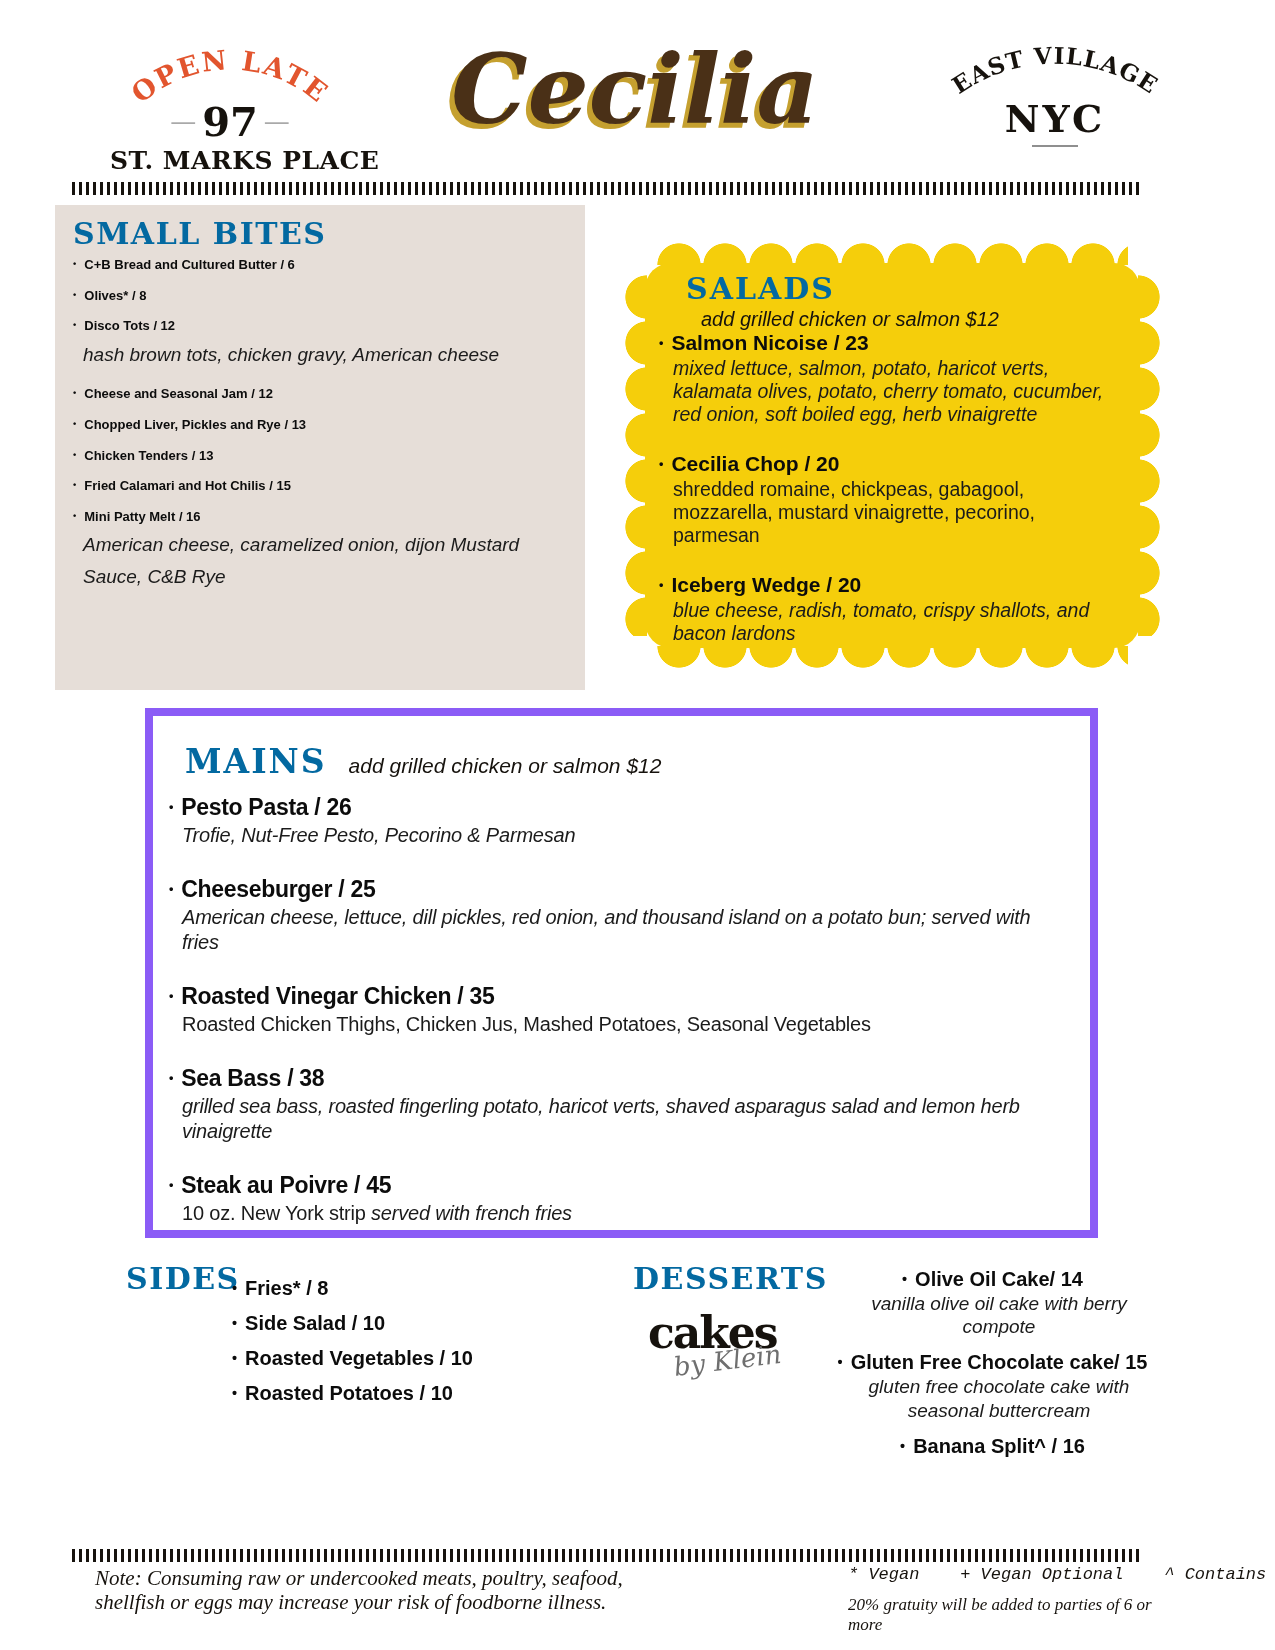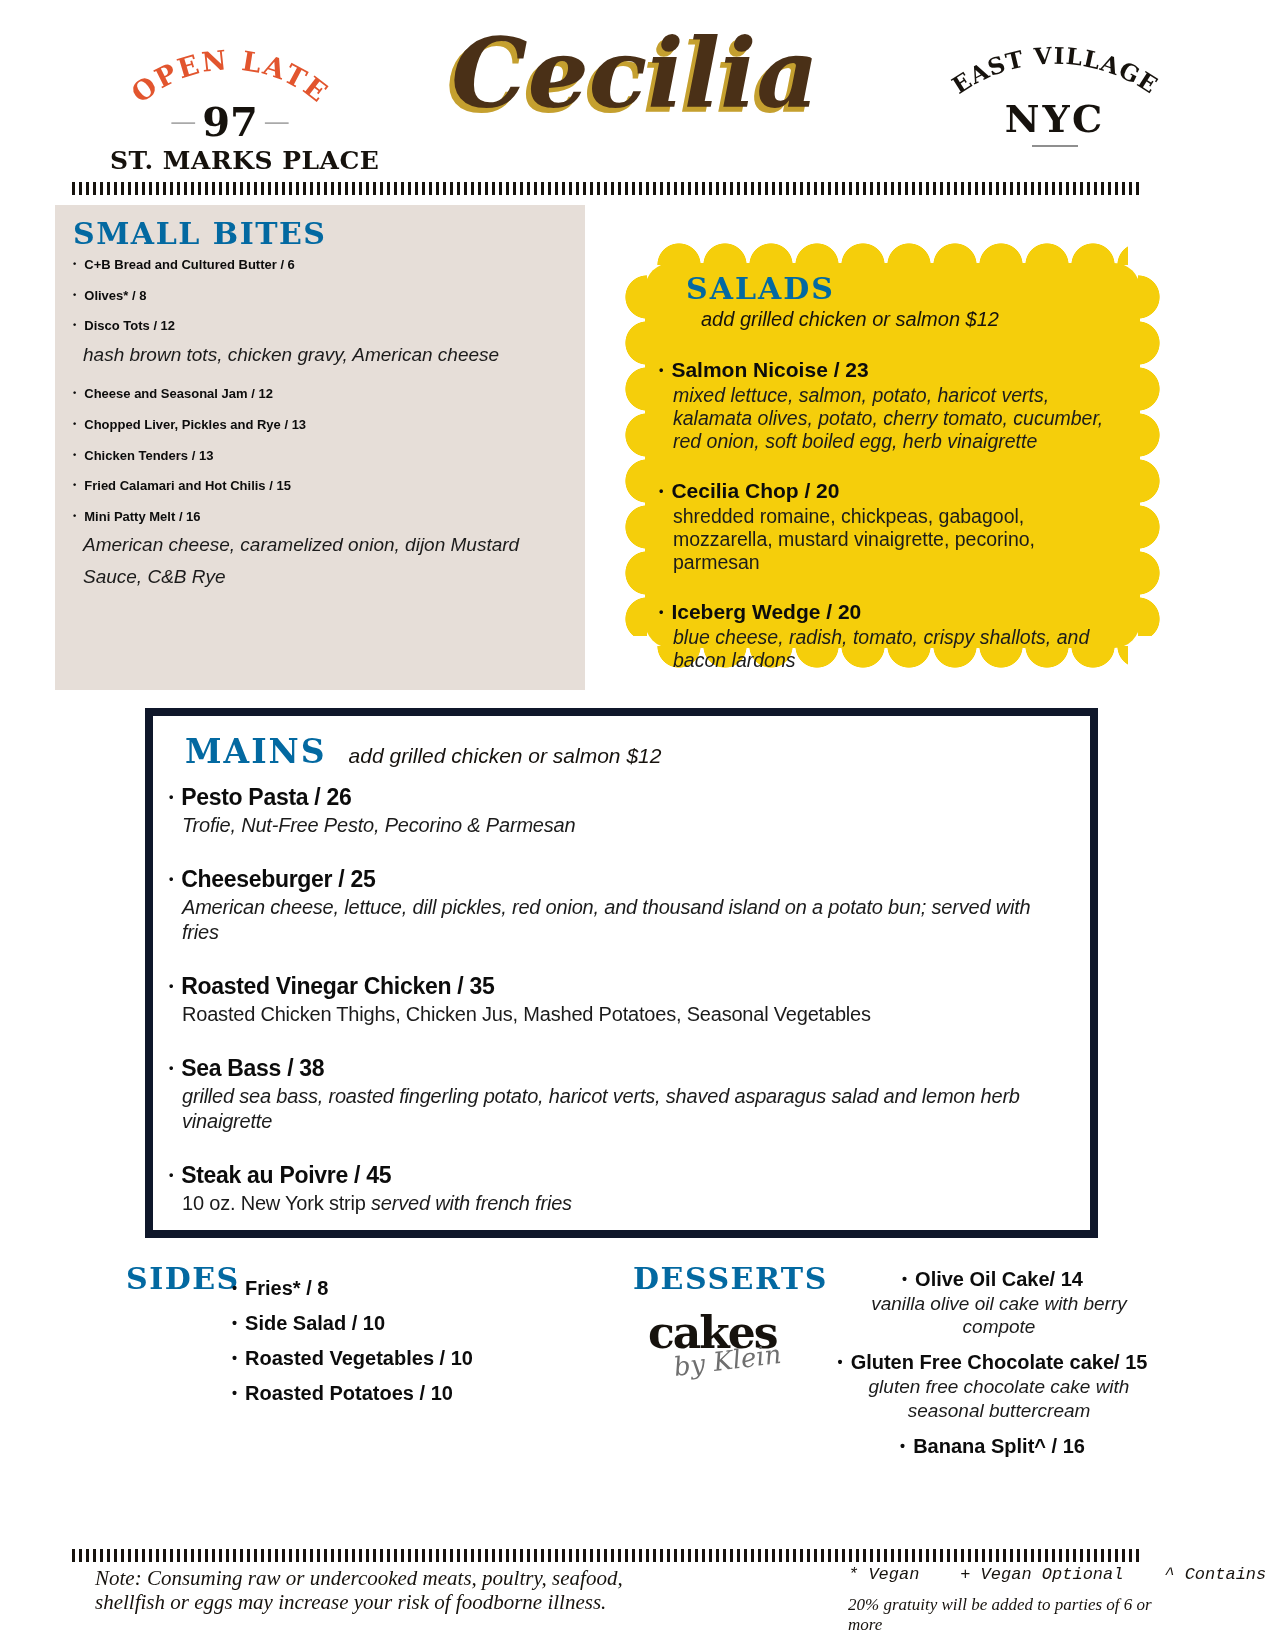--- a/index.html
+++ b/index.html
@@ -13,21 +13,21 @@
   
   .badge-left { position:absolute; left:110px; top:50px; width:240px; text-align:center; }
   .arc-svg { display:block; margin:0 auto; overflow:visible; }
   .arc-text-orange { font-family:"DejaVu Serif", serif; font-weight:bold; font-size:27px; letter-spacing:2px; fill:#E2552E; }
   .arc-text-black { font-family:"DejaVu Serif", serif; font-weight:bold; font-size:23px; letter-spacing:1px; fill:#16120d; }
   .num-row { margin-top:-10px; font-family:"DejaVu Serif", serif; font-weight:bold; font-size:40px; color:#16120d; line-height:1; }
   .num-row .dash { color:#a9a9a9; font-size:26px; vertical-align:6px; font-weight:normal; padding:0 6px; }
   .street { margin-top:4px; font-family:"DejaVu Serif", serif; font-weight:bold; font-size:25px; letter-spacing:0.5px; color:#16120d; white-space:nowrap; }
 
   .logo {
-    position:absolute; left:375px; top:16px; width:520px; text-align:center;
+    position:absolute; left:375px; top:32px; width:520px; text-align:center;
     font-family:"DejaVu Serif", serif; font-style:italic; font-weight:bold;
     font-size:96px; line-height:1.2; color:#4A3017;
     text-shadow:-5px 5px 0 #C5A02F;
   }
 
   .badge-right { position:absolute; left:935px; top:52px; width:240px; text-align:center; }
   .nyc { margin-top:-10px; font-family:"DejaVu Serif", serif; font-weight:bold; font-size:38px; letter-spacing:3px; color:#16120d; line-height:1.1; }
   .nyc-rule { width:46px; height:2px; background:#8f8f8f; margin:5px auto 0; }
 
   
@@ -68,30 +68,30 @@
     background-size:46px 22px; background-repeat:repeat-x; }
   .sc-l { top:12px; bottom:12px; left:-20px; width:22px;
     background-image:radial-gradient(circle 22px at 22px 22px, #F5CE0B 21.3px, rgba(245,206,11,0) 22px);
     background-size:22px 46px; background-repeat:repeat-y; }
   .sc-r { top:12px; bottom:12px; right:-20px; width:22px;
     background-image:radial-gradient(circle 22px at 0px 22px, #F5CE0B 21.3px, rgba(245,206,11,0) 22px);
     background-size:22px 46px; background-repeat:repeat-y; }
   .salads-content { position:relative; padding:9px 18px 0 14px; }
   .salads .sec-title { margin-left:27px; letter-spacing:2px; }
   .salads-sub { font-style:italic; font-size:20px; margin:3px 0 0 42px; color:#16120d; }
-  .salads .items { margin-top:27px; }
+  .salads .items { }
   .salads .item { margin-bottom:26px; }
   .salads .item-name { font-size:21px; line-height:1.14; }
   .salads .item-name .bullet { font-size:0.6em; vertical-align:3px; }
   .salads .item-desc { font-size:19.5px; line-height:1.18; margin:2px 0 0 14px; }
 
   
   .mains {
     position:absolute; left:145px; top:708px; width:953px; height:530px;
-    border:8px solid #0f172a; background:#fff; padding:18px 24px 0 16px;
+    border:8px solid #8b5cf6; background:#fff; padding:28px 24px 0 16px;
   }
   .mains-titlerow { display:flex; align-items:baseline; gap:22px; margin-left:16px; }
   .mains .sec-title { font-size:33px; letter-spacing:2px; }
   .mains-sub { font-style:italic; font-size:21px; color:#16120d; }
   .mains .items { margin-top:14px; }
   .mains .item { margin-bottom:28px; }
   .mains .item-name { font-size:23px; line-height:1.13; letter-spacing:-0.3px; }
   .mains .item-name .bullet { font-size:0.55em; vertical-align:4px; }
   .mains .item-desc { font-size:20px; line-height:1.25; margin:3px 0 0 13px; letter-spacing:-0.2px; }
 

